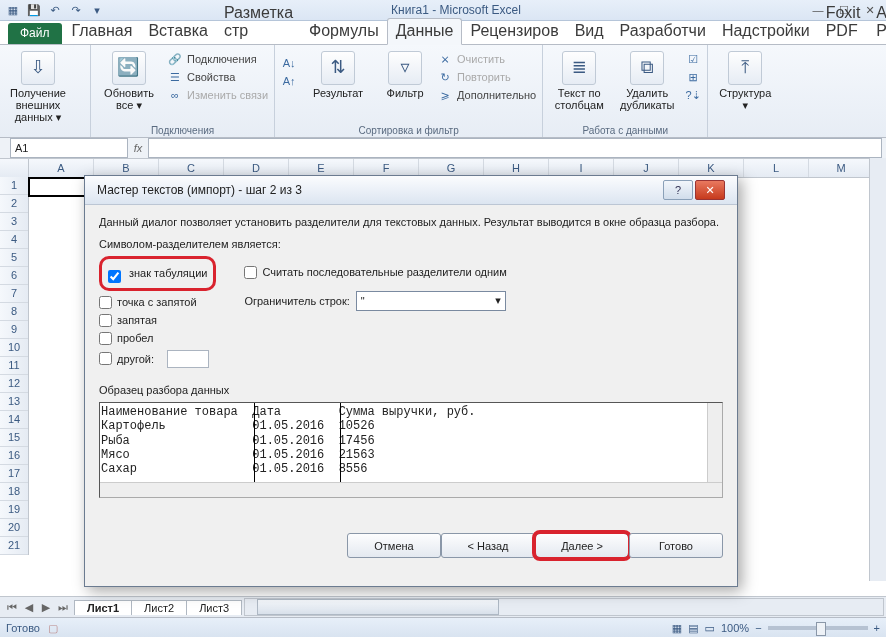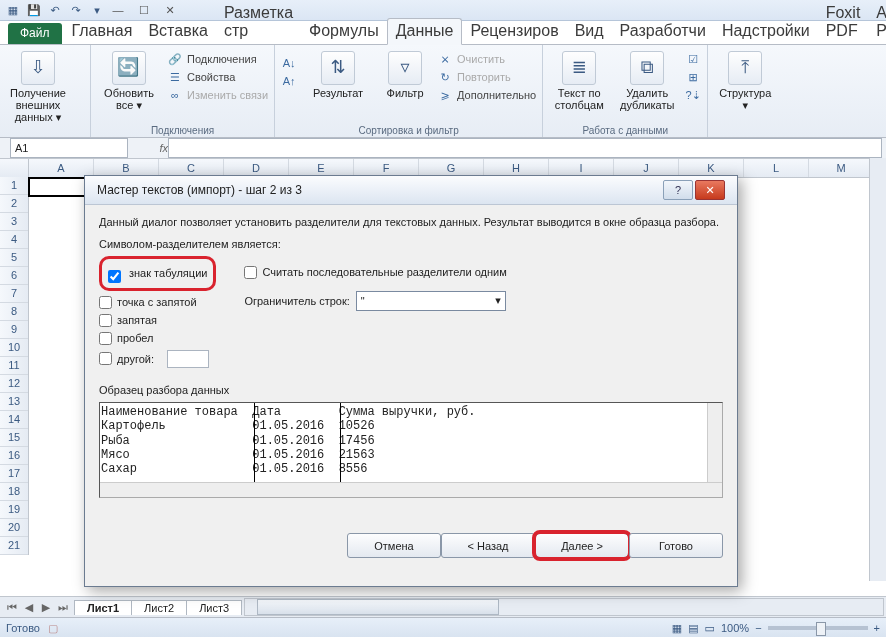--- a/index.html
+++ b/index.html
@@ -21,21 +21,21 @@
 .rgroup{border-right:1px solid #c7d0dc;position:relative;padding:2px 6px 16px 6px;display:flex;align-items:flex-start;gap:6px}
 .rgroup-label{position:absolute;bottom:1px;left:0;right:0;text-align:center;font-size:10px;color:#5a6b80}
 .rbig{display:flex;flex-direction:column;align-items:center;width:64px;padding-top:4px;gap:2px;font-size:11px;text-align:center;line-height:1.1}
 .rbig .ico{width:32px;height:32px;border:1px solid #c0cad6;border-radius:3px;background:linear-gradient(#fefefe,#e6ecf4);display:flex;align-items:center;justify-content:center;font-size:18px;color:#3b5a82}
 .rstack{display:flex;flex-direction:column;gap:2px;padding-top:4px}
 .ritem{display:flex;align-items:center;gap:4px;font-size:11px;color:#444;white-space:nowrap}
 .ritem .si{width:16px;height:16px;display:inline-flex;align-items:center;justify-content:center;color:#3b6aa0}
 
 .fbar{height:20px;border-bottom:1px solid #c0c6ce;display:flex;align-items:center;background:#eef2f7}
 .namebox{width:108px;height:18px;border:1px solid #abb4c0;background:#fff;margin-left:10px;padding:0 4px;display:flex;align-items:center;font-size:11px}
-.fx{width:40px;text-align:right;color:#666;font-style:italic}
+.fx{width:20px;text-align:center;color:#666;font-style:italic}
 .fxline{flex:1;height:18px;border:1px solid #abb4c0;background:#fff;margin-right:4px}
 
 .sheet-area{position:relative;height:437px;background:#fff}
 .col-headers{position:absolute;top:0;left:0;right:0;height:18px;background:linear-gradient(#f5f8fc,#e5ebf3);border-bottom:1px solid #c0c6ce;display:flex}
 .rowhdr-space{width:28px;border-right:1px solid #c0c6ce}
 .colh{width:64px;text-align:center;font-size:11px;color:#3b5a82;border-right:1px solid #d4dae2;line-height:18px}
 .row-headers{position:absolute;top:18px;left:0;width:28px;background:linear-gradient(90deg,#f5f8fc,#e5ebf3);border-right:1px solid #c0c6ce}
 .rh{height:17px;border-bottom:1px solid #d4dae2;text-align:center;font-size:11px;color:#3b5a82;line-height:17px}
 .grid{position:absolute;top:18px;left:28px;right:0;bottom:0}
 .cell-sel{position:absolute;top:0;left:0;width:63px;height:16px;border:2px solid #000}
@@ -87,20 +87,21 @@
 <body>
 
 <div class="titlebar">
   <div class="qat">
     <span class="qat-btn">▦</span>
     <span class="qat-btn">💾</span>
     <span class="qat-btn">↶</span>
     <span class="qat-btn">↷</span>
     <span class="qat-btn">▾</span>
   </div>
+  <div class="tb-title">Книга1 - Microsoft Excel</div>
   <div class="tb-sys">
     <span>—</span>
     <span>☐</span>
     <span>✕</span>
   </div>
 </div>
 
 <div class="tabs">
   <div class="file-tab">Файл</div>
   <div id="tabrow" style="display: contents;"><div class="tab">Главная</div><div class="tab">Вставка</div><div class="tab">Разметка стр</div><div class="tab">Формулы</div><div class="tab active">Данные</div><div class="tab">Рецензиров</div><div class="tab">Вид</div><div class="tab">Разработчи</div><div class="tab">Надстройки</div><div class="tab">Foxit PDF</div><div class="tab">ABBYY PDF Tr</div></div>

